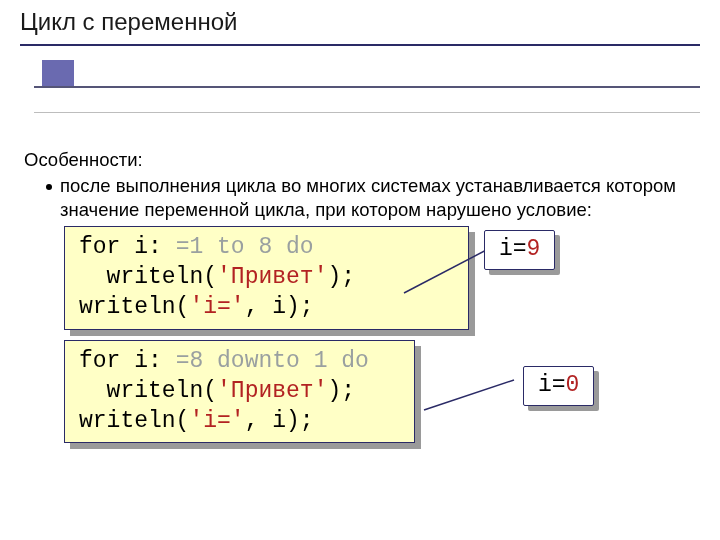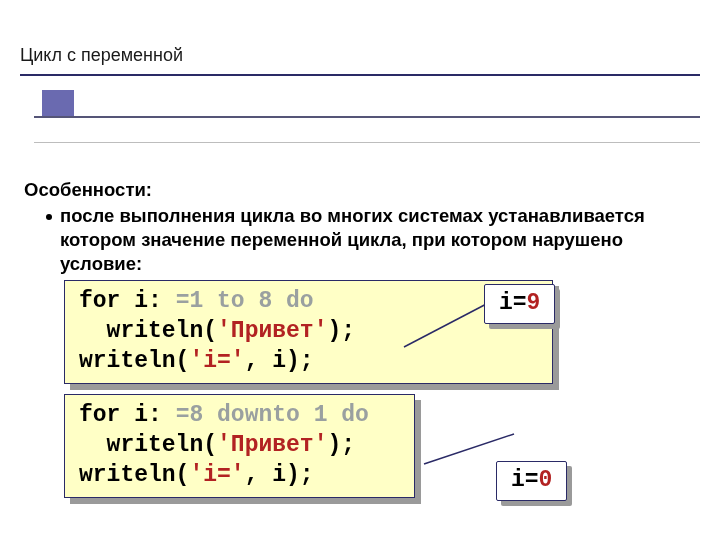--- a/index.html
+++ b/index.html
@@ -13,25 +13,24 @@
   .slide {
     position: relative;
     width: 720px;
     height: 540px;
     padding: 0;
   }
   .title-area {
     padding: 8px 20px 0 20px;
   }
   .title {
-    font-size: 18px;
+    font-size: 24px;
     font-weight: 400;
     color: #1a1a1a;
     padding-bottom: 6px;
-    margin-top: 37px;
   }
   .title-rule {
     height: 2px;
     background: #2a2a66;
     margin-top: 2px;
   }
   .accent-block {
     position: relative;
     height: 60px;
     margin: 14px 20px 0 34px;
@@ -57,21 +56,20 @@
     left: 0;
     right: 0;
     top: 52px;
     height: 1px;
     background: #bdbdbd;
   }
   .content {
     padding: 28px 30px 0 24px;
     font-size: 18.5px;
     line-height: 1.3;
-    font-weight: bold;
   }
   .feat-label { margin-bottom: 2px; }
   .bullet-row {
     display: flex;
     align-items: flex-start;
     gap: 8px;
     padding-left: 22px;
     margin-bottom: 4px;
   }
   .bullet-dot {
@@ -152,21 +150,21 @@
 
   <div class="content">
     <div class="feat-label">Особенности:</div>
     <div class="bullet-row">
       <div class="bullet-dot"></div>
       <div class="bullet-text">после выполнения цикла во многих системах устанавливается котором значение переменной цикла, при котором нарушено условие:</div>
     </div>
 
     <div class="codes">
 
-      <div class="code-wrap" style="width:489px;">
+      <div class="code-wrap" style="width:405px;">
         <div class="code-shadow"></div>
         <div class="code-box"><span>for i:</span><span class="dim"> =1 to 8 do</span>
 <span>  writeln(</span><span class="str">'Привет'</span><span>);</span>
 <span>writeln(</span><span class="str">'i='</span><span>, i);</span></div>
 
         <svg class="callout" style="left:340px; top:12px;" width="110" height="60">
           <line x1="0" y1="55" x2="90" y2="8" stroke="#2a2a66" stroke-width="1.5"></line>
         </svg>
 
         <div class="badge-wrap" style="left:420px; top:4px;">
@@ -178,21 +176,21 @@
       <div class="code-wrap" style="width:351px;">
         <div class="code-shadow"></div>
         <div class="code-box"><span>for i:</span><span class="dim"> =8 downto 1 do</span>
 <span>  writeln(</span><span class="str">'Привет'</span><span>);</span>
 <span>writeln(</span><span class="str">'i='</span><span>, i);</span></div>
 
         <svg class="callout" style="left:360px; top:30px;" width="110" height="50">
           <line x1="0" y1="40" x2="90" y2="10" stroke="#2a2a66" stroke-width="1.5"></line>
         </svg>
 
-        <div class="badge-wrap" style="left:432px; top:26px;margin-top:41px;">
+        <div class="badge-wrap" style="left:459px; top:26px;">
           <div class="badge-shadow"></div>
           <div class="badge"><span>i=</span><span class="num">0</span></div>
         </div>
       </div>
 
     </div>
   </div>
 </div>
 
 </body></html>

